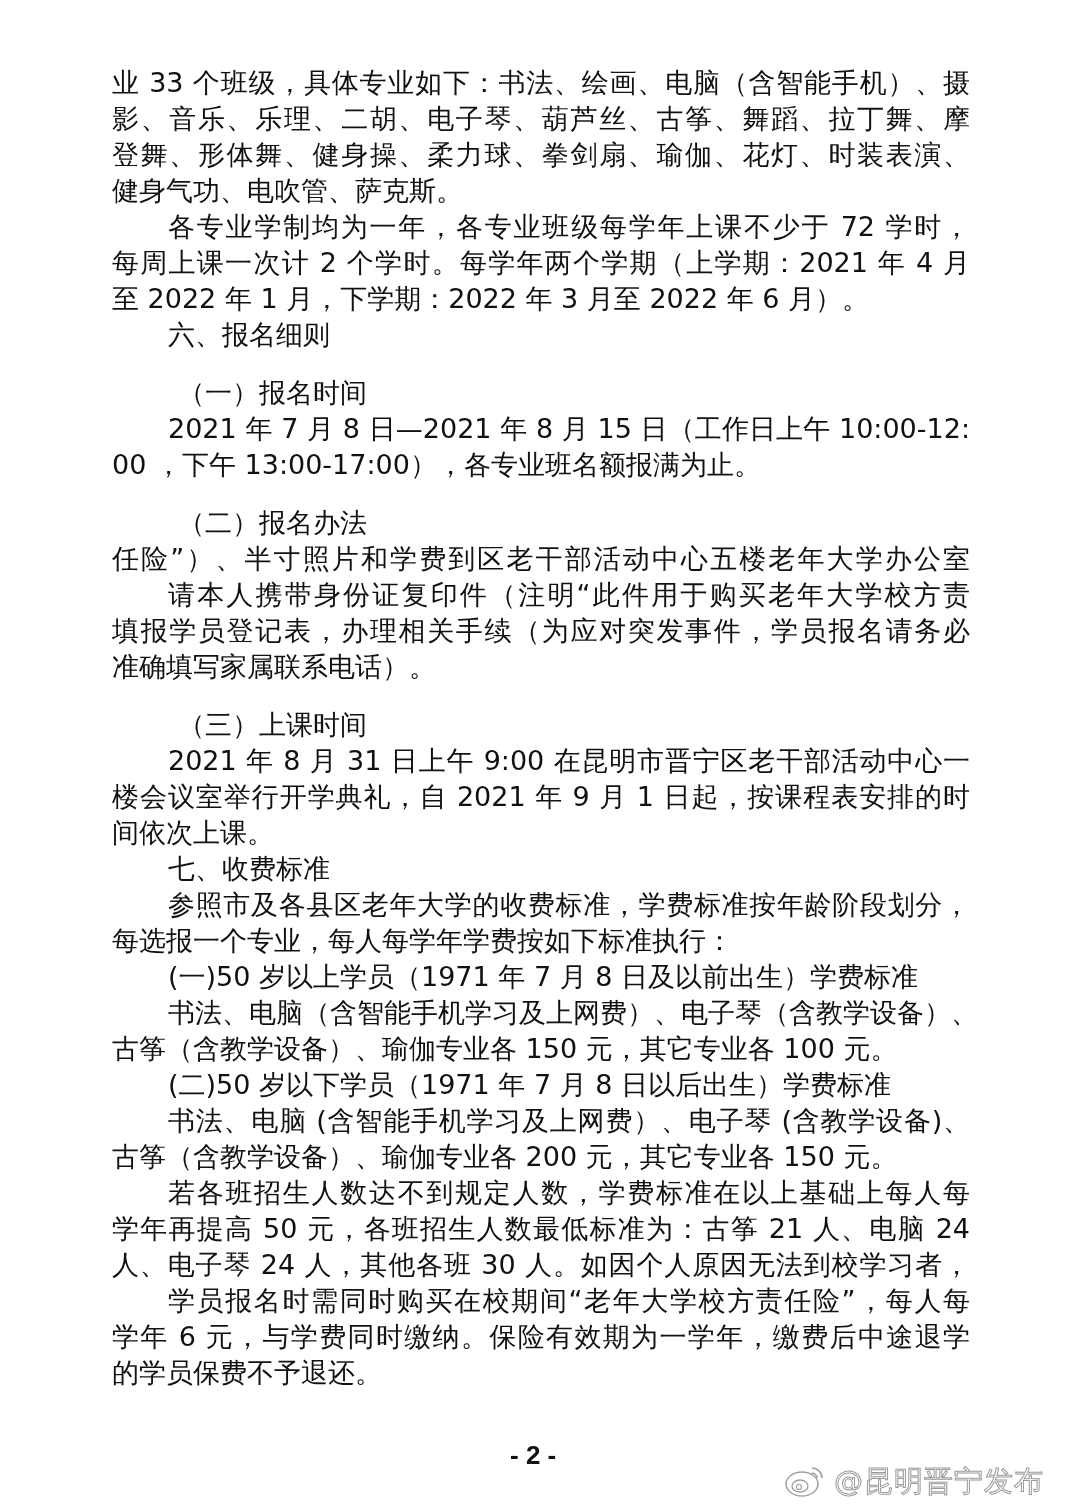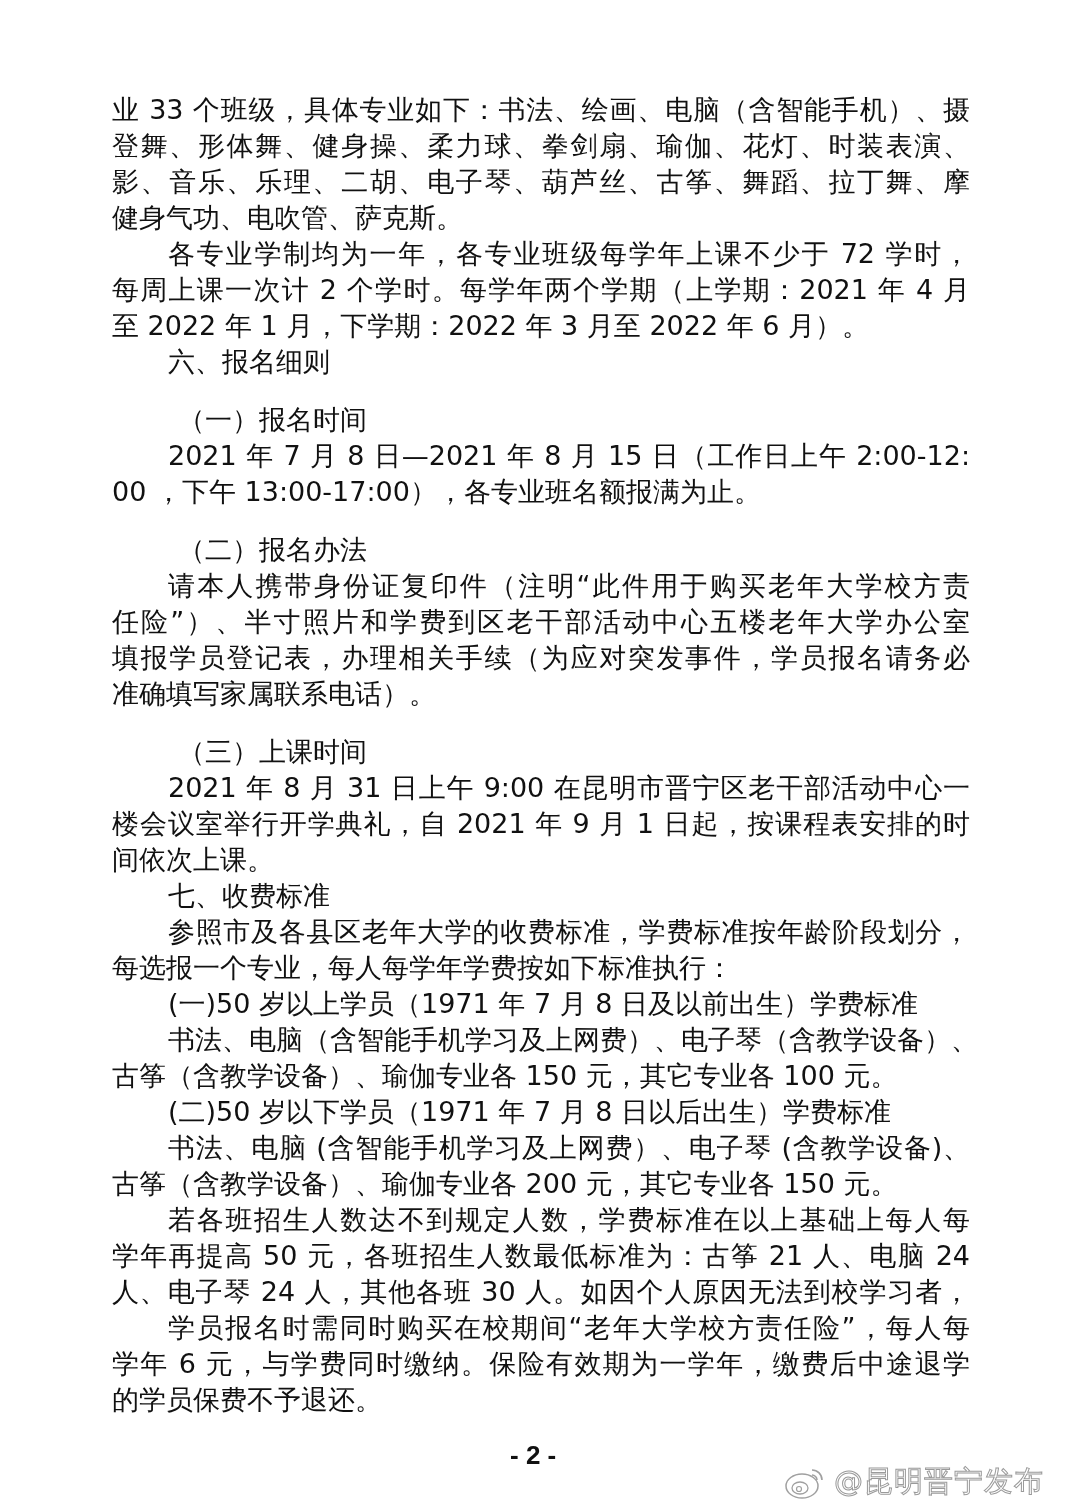--- a/index.html
+++ b/index.html
@@ -11,21 +11,21 @@
       width: 1080px;
       height: 1507px;
       position: relative;
       overflow: hidden;
       font-family: "DejaVu Sans", "Liberation Sans", sans-serif;
       color: #111111;
     }
     .page {
       position: absolute;
       left: 112px;
-      top: 92px;
+      top: 65px;
       width: 858px;
     }
     .line {
       display: block;
       height: 36px;
       line-height: 36px;
       font-size: 27px;
       white-space: nowrap;
       text-align: justify;
       text-align-last: justify;
@@ -51,53 +51,53 @@
       font-family: "Liberation Sans", sans-serif;
       font-weight: bold;
       font-size: 26px;
       color: #111;
     }
     .watermark {
       position: absolute;
       left: 784px;
       top: 1462px;
       display: flex;
-      align-items: center;
+      align-items: flex-start;
       gap: 6px;
       color: #c8c8c8;
       font-size: 29px;
       font-family: "DejaVu Sans", sans-serif;
     }
     .watermark .text {
       color: #ffffff;
       -webkit-text-stroke: 1px #9a9a9a;
       letter-spacing: 1px;
     }
     .weibo-icon svg {
       display: block;
     }
   </style>
 </head>
 <body>
 
 <div class="page">
   <span class="line full">业 33 个班级，具体专业如下：书法、绘画、电脑（含智能手机）、摄</span>
+  <span class="line full">影、音乐、乐理、二胡、电子琴、葫芦丝、古筝、舞蹈、拉丁舞、摩</span>
   <span class="line full">登舞、形体舞、健身操、柔力球、拳剑扇、瑜伽、花灯、时装表演、</span>
-  <span class="line full">影、音乐、乐理、二胡、电子琴、葫芦丝、古筝、舞蹈、拉丁舞、摩</span>
   <span class="line last">健身气功、电吹管、萨克斯。</span>
   <span class="line indent">各专业学制均为一年，各专业班级每学年上课不少于 72 学时，</span>
   <span class="line full">每周上课一次计 2 个学时。每学年两个学期（上学期：2021 年 4 月</span>
   <span class="line last">至 2022 年 1 月，下学期：2022 年 3 月至 2022 年 6 月）。</span>
   <span class="line heading indent">六、报名细则</span>
   <span class="line heading indent-s">（一）报名时间</span>
-  <span class="line indent">2021 年 7 月 8 日—2021 年 8 月 15 日（工作日上午 2:00-12:</span>
+  <span class="line indent">2021 年 7 月 8 日—2021 年 8 月 15 日（工作日上午 10:00-12:</span>
   <span class="line last">00 ，下午 13:00-17:00），各专业班名额报满为止。</span>
   <span class="line heading indent-s">（二）报名办法</span>
+  <span class="line full">任险”）、半寸照片和学费到区老干部活动中心五楼老年大学办公室</span>
   <span class="line indent">请本人携带身份证复印件（注明“此件用于购买老年大学校方责</span>
-  <span class="line full">任险”）、半寸照片和学费到区老干部活动中心五楼老年大学办公室</span>
   <span class="line full">填报学员登记表，办理相关手续（为应对突发事件，学员报名请务必</span>
   <span class="line last">准确填写家属联系电话）。</span>
   <span class="line heading indent-s">（三）上课时间</span>
   <span class="line indent">2021 年 8 月 31 日上午 9:00 在昆明市晋宁区老干部活动中心一</span>
   <span class="line full">楼会议室举行开学典礼，自 2021 年 9 月 1 日起，按课程表安排的时</span>
   <span class="line last">间依次上课。</span>
   <span class="line heading indent">七、收费标准</span>
   <span class="line indent">参照市及各县区老年大学的收费标准，学费标准按年龄阶段划分，</span>
   <span class="line last">每选报一个专业，每人每学年学费按如下标准执行：</span>
   <span class="line heading indent">(一)50 岁以上学员（1971 年 7 月 8 日及以前出生）学费标准</span>

